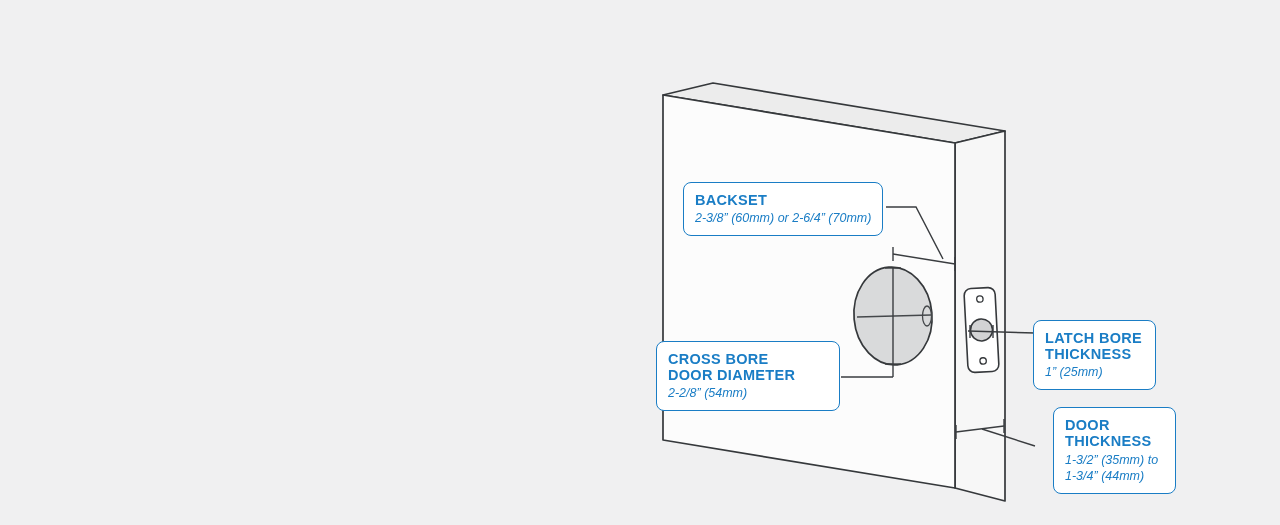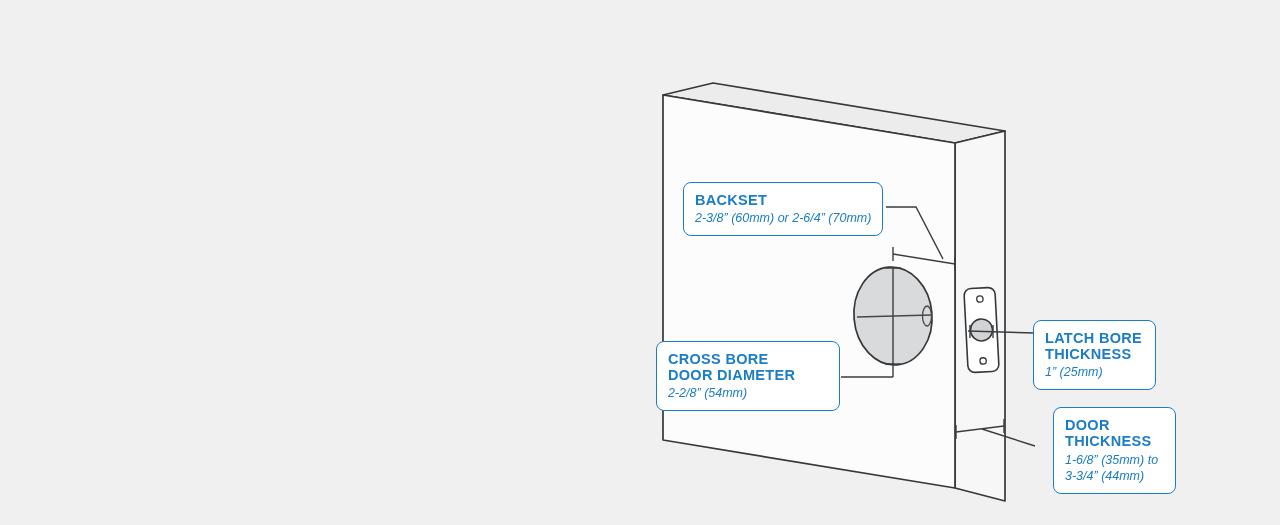--- a/index.html
+++ b/index.html
@@ -108,17 +108,17 @@
 
   <div class="callout" style="left:1033px; top:320px; min-width:123px;">
     <div class="callout-title">LATCH BORE</div>
     <div class="callout-title">THICKNESS</div>
     <div class="callout-value">1” (25mm)</div>
   </div>
 
   <div class="callout" style="left:1033px; top:407px; min-width:123px;margin-left:20px;">
     <div class="callout-title">DOOR</div>
     <div class="callout-title">THICKNESS</div>
-    <div class="callout-value first">1-6/8” (35mm) to</div>
-    <div class="callout-value tight">3-3/4” (44mm)</div>
+    <div class="callout-value first">1-3/2” (35mm) to</div>
+    <div class="callout-value tight">1-3/4” (44mm)</div>
   </div>
 
 </div>
 
 </body></html>

